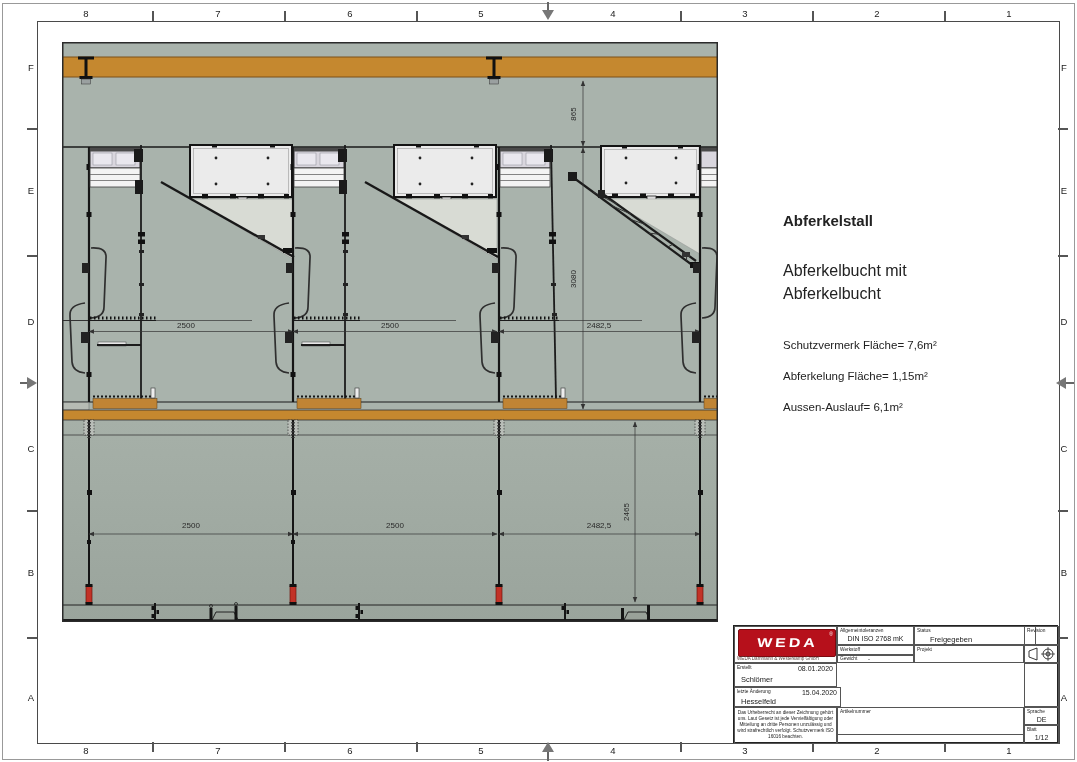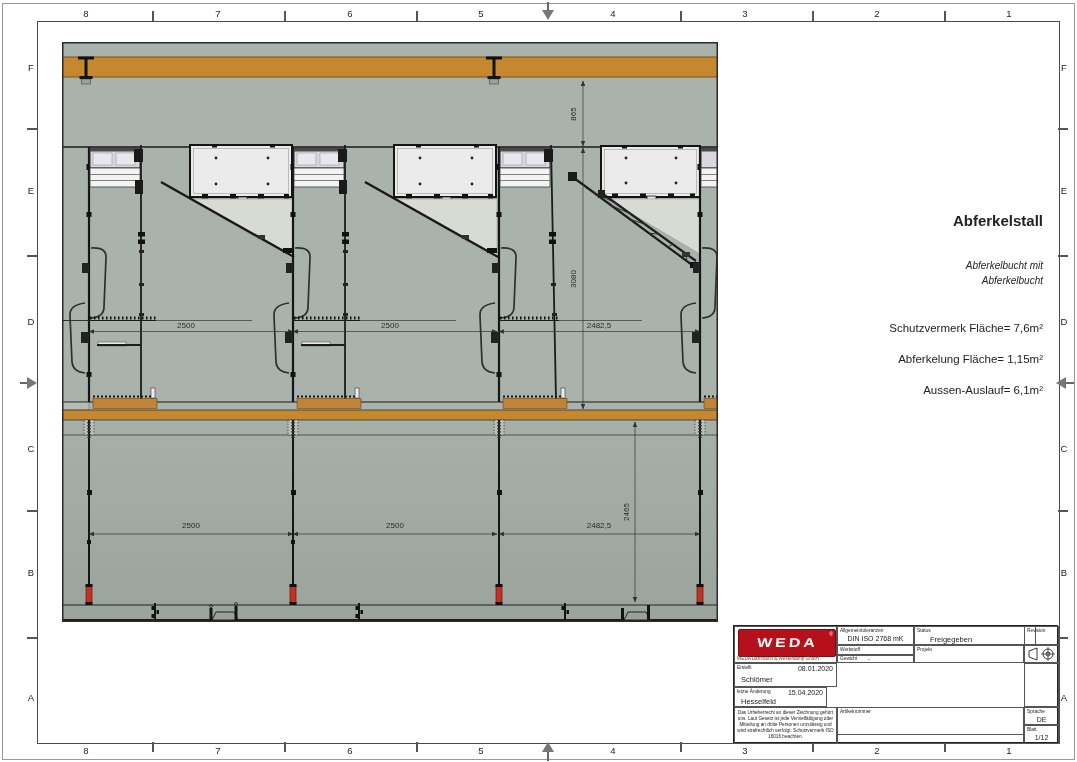--- a/index.html
+++ b/index.html
@@ -5,23 +5,23 @@
   html,body{margin:0;padding:0;background:#fff;}
   .sheet{position:relative;width:1077px;height:762px;background:#ffffff;overflow:hidden;
          font-family:"Liberation Sans", sans-serif;color:#222;}
   .outer-border{position:absolute;left:2px;top:3px;width:1071px;height:755px;border:1px solid #999;}
   .inner-frame{position:absolute;left:37px;top:21px;width:1021px;height:721px;border:1.3px solid #4a4a4a;}
   .mlabel{position:absolute;font-size:9.5px;color:#222;transform:translate(-50%,-50%);}
   .tick{position:absolute;background:#555;}
   .tri{position:absolute;width:0;height:0;}
   .stem{position:absolute;background:#666;}
   .canvas-wrap{position:absolute;left:62px;top:42px;width:656px;height:580px;}
-  .notes{position:absolute;left:783px;top:212px;width:260px;text-align:right;}
+  .notes{position:absolute;left:783px;top:212px;width:260px;}
   .notes .h1{font-size:15px;font-weight:bold;margin:0 0 30px 0;}
-  .notes .h2{font-size:10px;line-height:1.45;margin:0 0 34px 0;font-style:italic;}
+  .notes .h2{font-size:16px;line-height:1.45;margin:0 0 34px 0;}
   .notes .ln{font-size:11.5px;margin:0 0 19px 0;}
   .tb{position:absolute;left:733px;top:625px;width:325px;height:118px;border:1.4px solid #222;background:#fff;box-sizing:border-box;}
   .cell{position:absolute;border:0.7px solid #555;box-sizing:border-box;overflow:hidden;}
   .lbl{font-size:4.8px;color:#222;position:absolute;left:2px;top:1px;white-space:nowrap;}
   .logo{position:absolute;left:3px;top:2px;width:96px;height:26px;background:#b6101b;border:1px solid #7c0a10;
         border-radius:2px;display:flex;align-items:center;justify-content:center;}
   .logo .wtxt{color:#fff;font-weight:bold;font-size:16px;letter-spacing:3px;transform:scaleY(.8) skewX(-4deg);}
   .logo .reg{color:#fff;font-size:5px;position:absolute;right:2px;top:1px;}
   .company{position:absolute;left:2px;top:29px;font-size:4.6px;color:#5a4640;white-space:nowrap;}
   .copy{font-size:4.7px;line-height:1.25;text-align:center;padding:2px 1px;color:#222;}
@@ -411,21 +411,21 @@
         <line x1="23" y1="1" x2="23" y2="15" stroke="#222" stroke-width="0.7"></line>
       </svg>
     </div>
 
     <div class="cell" style="left:0;top:37px;width:103px;height:24px">
       <span class="lbl">Erstellt</span>
       <span class="rightval">08.01.2020</span>
       <span class="nameval">Schlömer</span>
     </div>
 
-    <div class="cell" style="left:0;top:61px;width:93px;height:20px">
+    <div class="cell" style="left:0;top:61px;width:107px;height:20px">
       <span class="lbl">letzte Änderung</span>
       <span class="rightval">15.04.2020</span>
       <span class="nameval" style="top:9px">Hesselfeld</span>
     </div>
 
 
     <div class="cell" style="left:290px;top:37px;width:35px;height:44px"></div>
 
     <div class="cell" style="left:0;top:81px;width:103px;height:37px">
       <div class="copy">Das Urheberrecht an dieser Zeichnung gehört uns. Laut Gesetz ist jede Vervielfältigung oder Mitteilung an dritte Personen unzulässig und wird strafrechtlich verfolgt. Schutzvermerk ISO 16016 beachten.</div>

